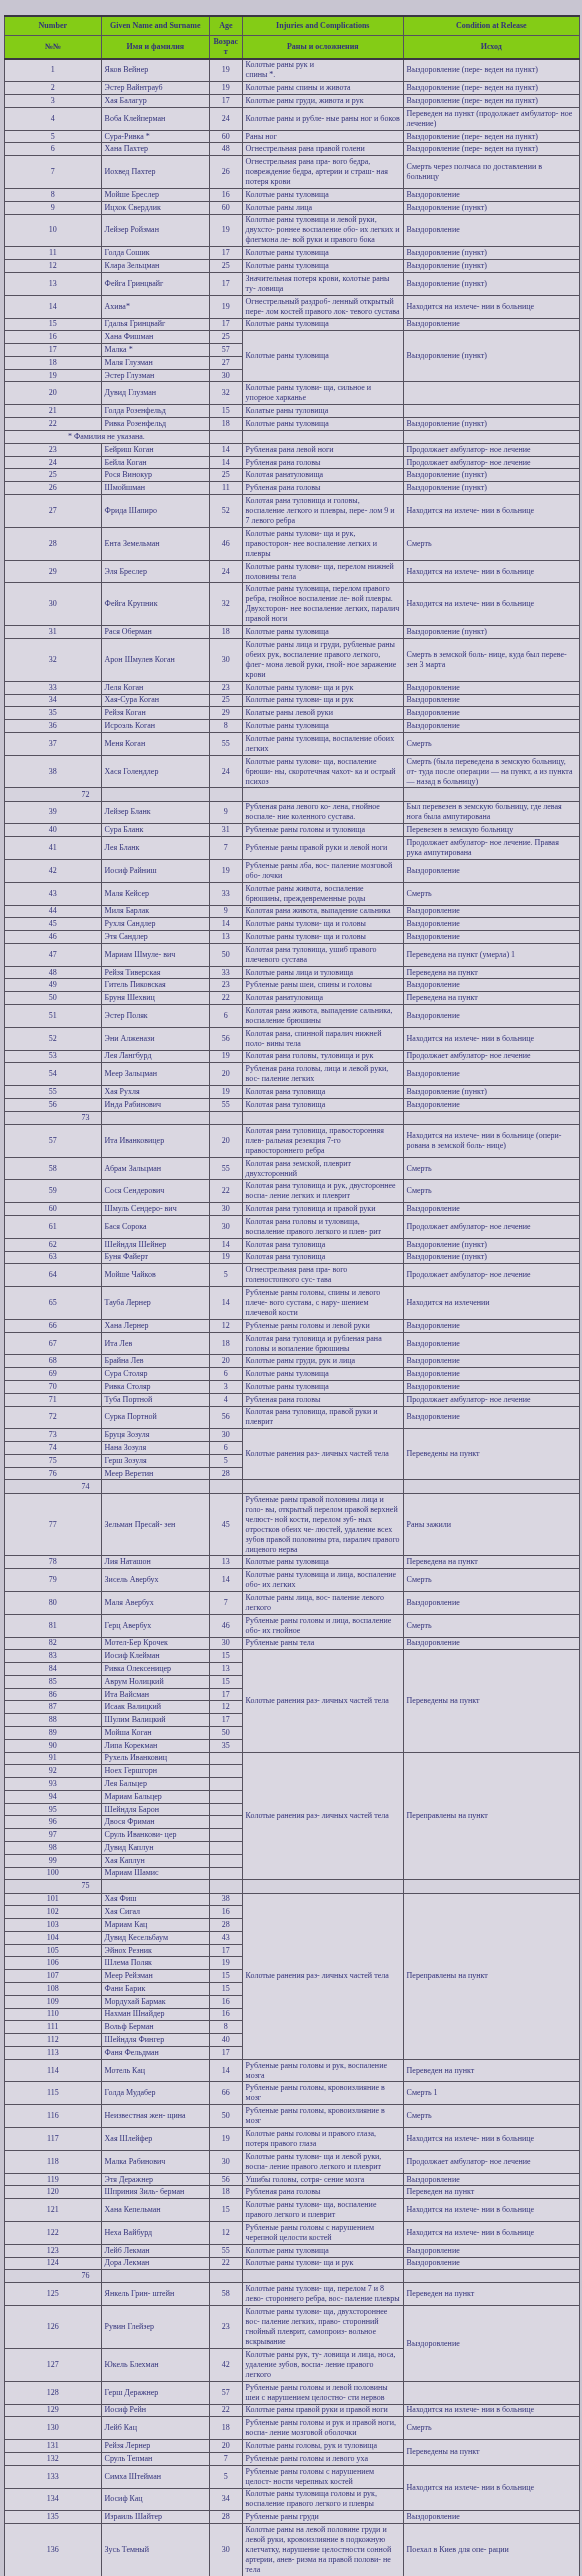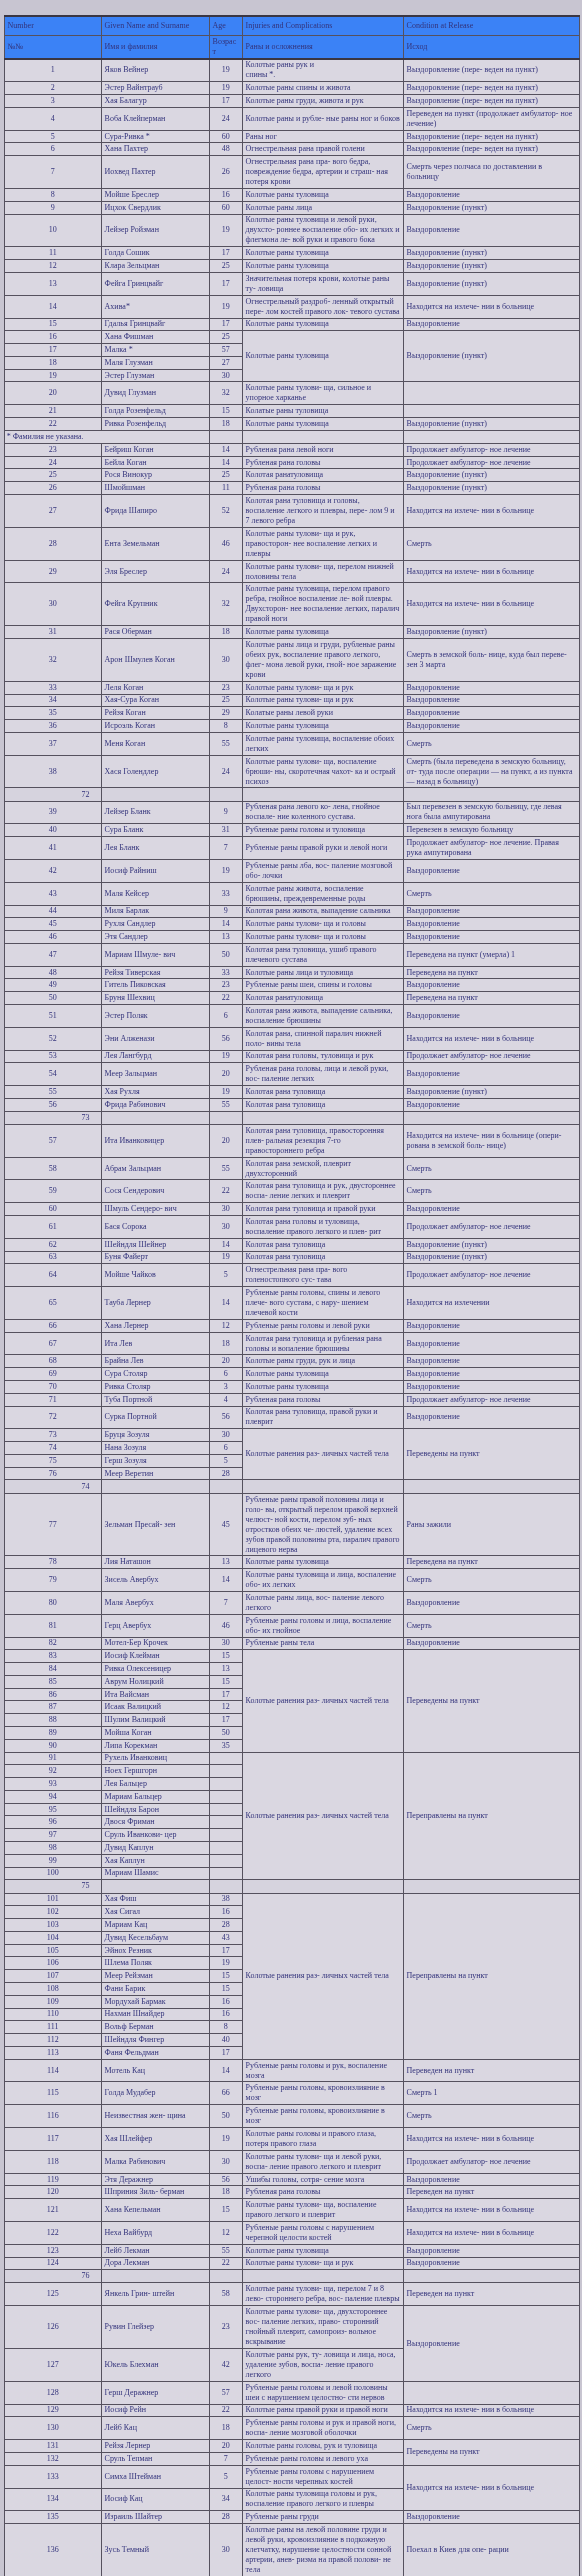--- a/index.html
+++ b/index.html
@@ -22,35 +22,35 @@
     border-bottom:0.9px solid #55515e;
   }
   .doc th,.doc td{
     border:0.9px solid #55515e;
     padding:0.9px 2.8px;
     vertical-align:middle;
     word-wrap:break-word;
     overflow:hidden;
   }
   .doc thead th{
-    text-align:left;
-    font-weight:normal;
+    text-align:center;
+    font-weight:bold;
     height:16px;
-    background:#3b82f6;
+    background:#84cc16;
   }
   .doc thead tr.hdr-ru th{border-bottom:2.8px double #3a3642;}
   td.num{text-align:center;}
   td.age{text-align:center;}
   td.name{text-align:left;}
   td.injury{text-align:left;white-space:pre-line;}
   td.outcome{text-align:left;}
   tr.page-row td{height:10.4px;border-top:1.9px solid #2c2933;background:#d6d3de;}
   tr.page-row td.pagenum{text-align:right;padding-right:11.4px;}
   tr.note-row td{height:10.4px;}
-  td.note{text-align:left;padding-left:1.9px;}
+  td.note{text-align:center;padding-left:1.9px;}
 </style>
 </head>
 <body>
 
 <div class="sheet">
   <table class="doc">
     <colgroup>
       <col style="width:97px">
         <col style="width:108px">
         <col style="width:33px">
@@ -462,21 +462,21 @@
         </tr>
         <tr>
           <td class="num">55</td>
           <td class="name">Хая Рухля</td>
           <td class="age">19</td>
           <td class="injury">Колотая рана туловища</td>
           <td class="outcome">Выздоровление (пункт)</td>
         </tr>
         <tr>
           <td class="num">56</td>
-          <td class="name">Фрида Рабинович</td>
+          <td class="name">Инда Рабинович</td>
           <td class="age">55</td>
           <td class="injury">Колотая рана туловища</td>
           <td class="outcome">Выздоровление</td>
         </tr>
         <tr class="page-row">
           <td class="num pagenum">73</td>
           <td class="name"></td>
           <td class="age"></td>
           <td class="injury"></td>
           <td class="outcome"></td>

